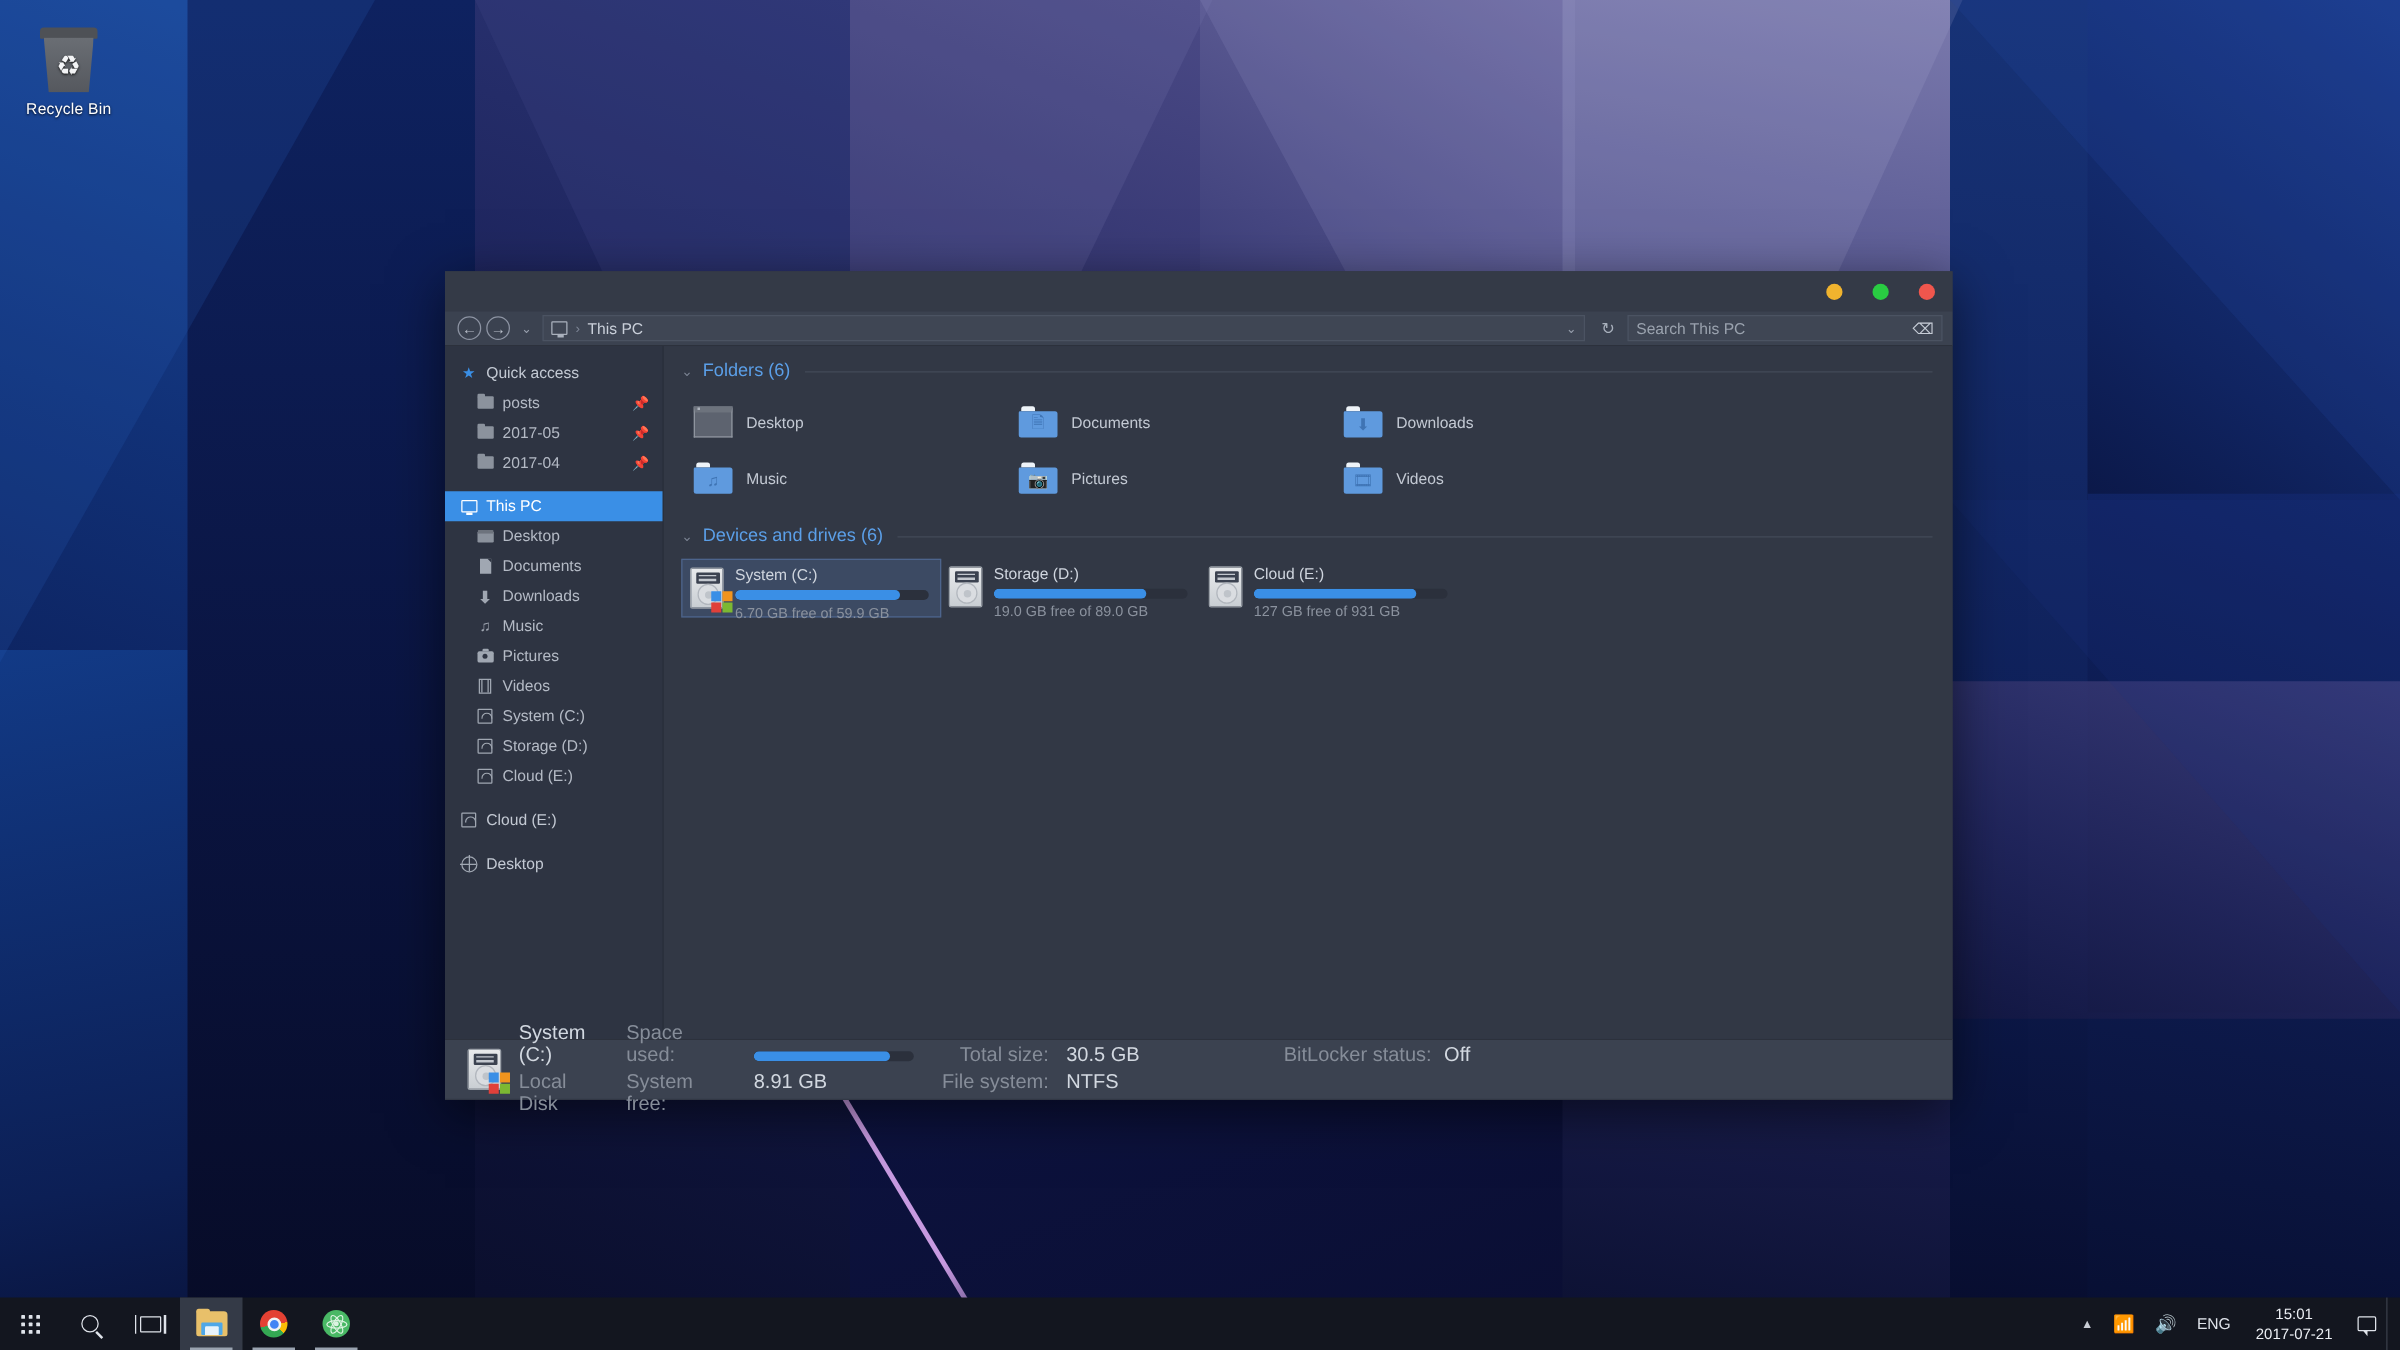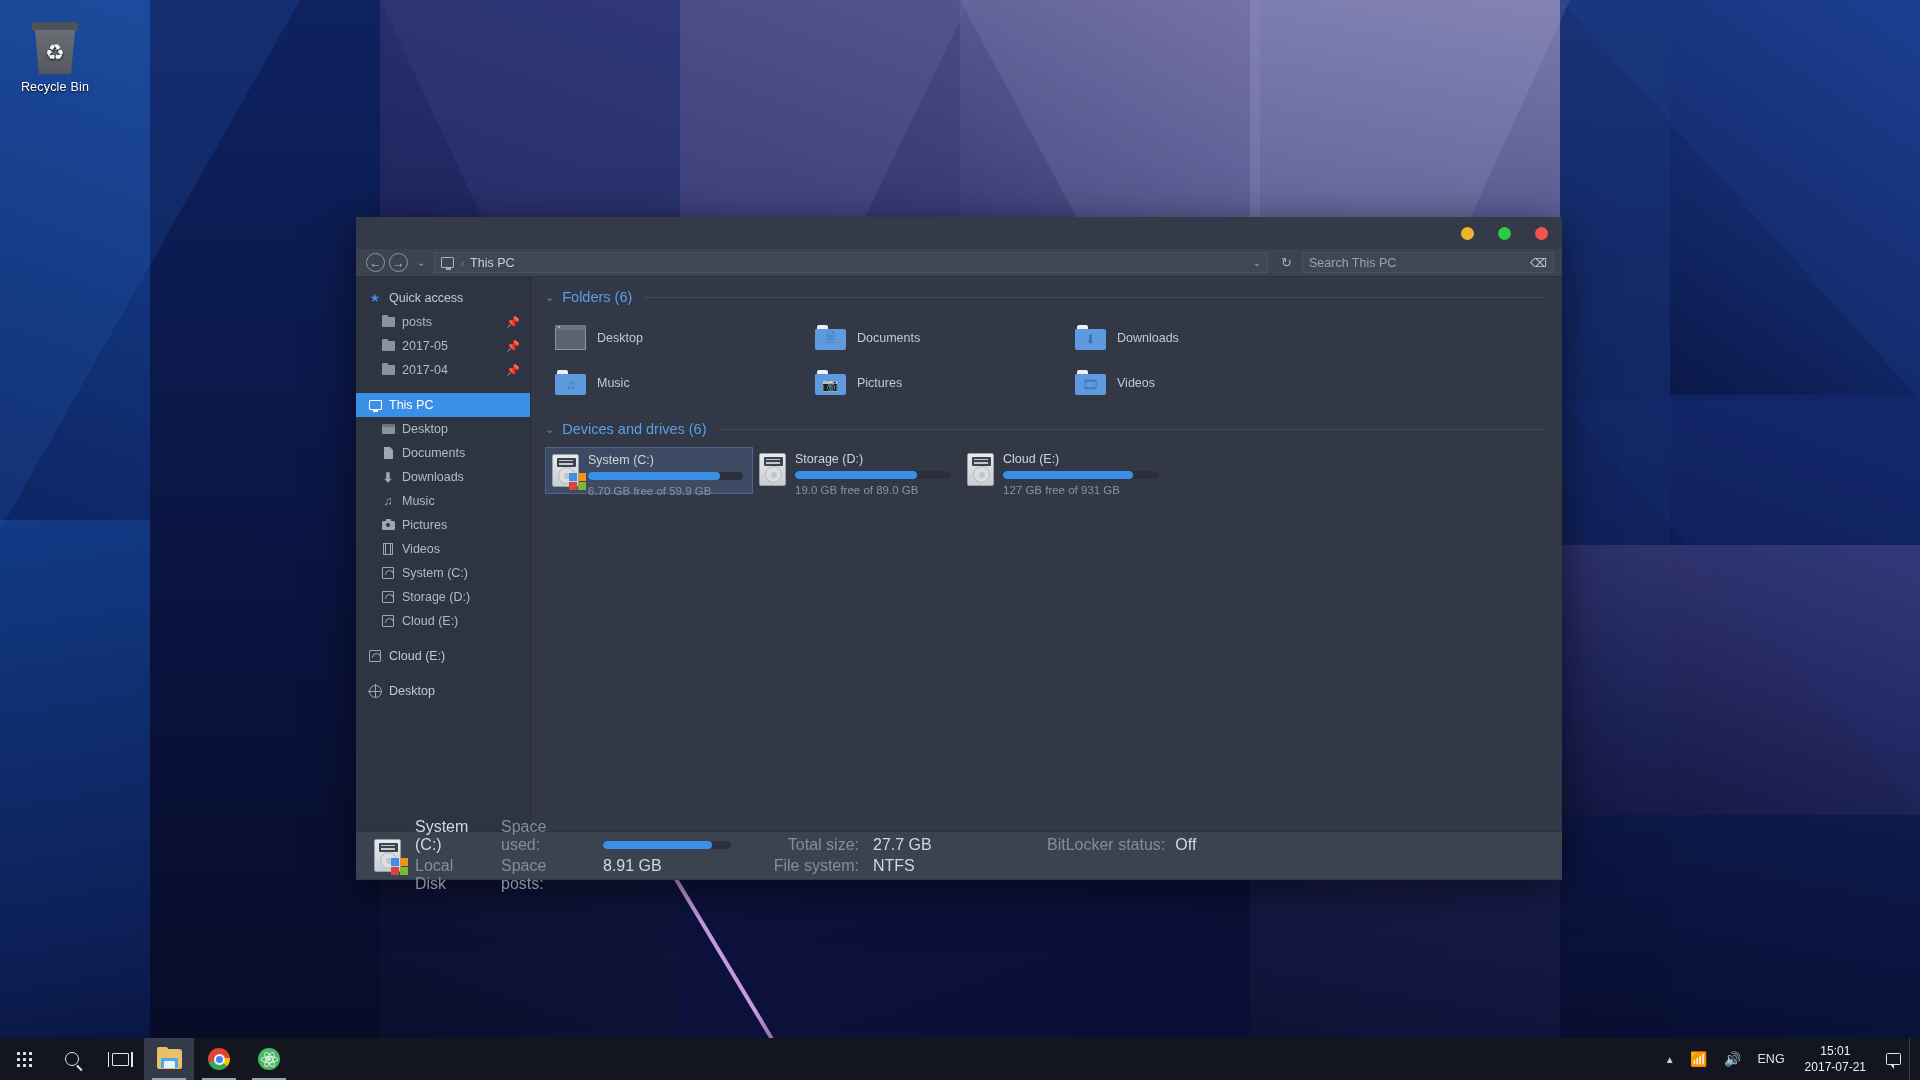--- a/index.html
+++ b/index.html
@@ -591,39 +591,39 @@
           </div>
       </div>
 
       <div class="sb-grid" style="width:72px;">
         <div class="sb-row sb-v">System (C:)</div>
         <div class="sb-row sb-k">Local Disk</div>
       </div>
 
       <div class="sb-grid" style="width:88px;">
         <div class="sb-row sb-k">Space used:</div>
-        <div class="sb-row sb-k">Space posts:</div>
+        <div class="sb-row sb-k">System free:</div>
       </div>
 
       <div class="sb-grid" style="width:132px;">
         <div class="sb-row">
             <span class="sb-bar">
               <i style="width:85%"></i>
             </span>
           </div>
         <div class="sb-row sb-v">8.91 GB</div>
       </div>
 
-      <div class="sb-grid" style="width:90px;margin-left:20px;">
+      <div class="sb-grid" style="width:90px;">
         <div class="sb-row sb-k" style="justify-content:flex-end;">Total size:</div>
         <div class="sb-row sb-k" style="justify-content:flex-end;">File system:</div>
       </div>
 
       <div class="sb-grid" style="width:160px;">
-        <div class="sb-row sb-v">27.7 GB</div>
+        <div class="sb-row sb-v">30.5 GB</div>
         <div class="sb-row sb-v">NTFS</div>
       </div>
 
       <div class="sb-grid" style="width:180px;">
         <div class="sb-row">
           <span class="sb-k">BitLocker status:</span>
           <span class="sb-v" style="margin-left:10px;">Off</span>
         </div>
         <div class="sb-row"></div>
       </div>

